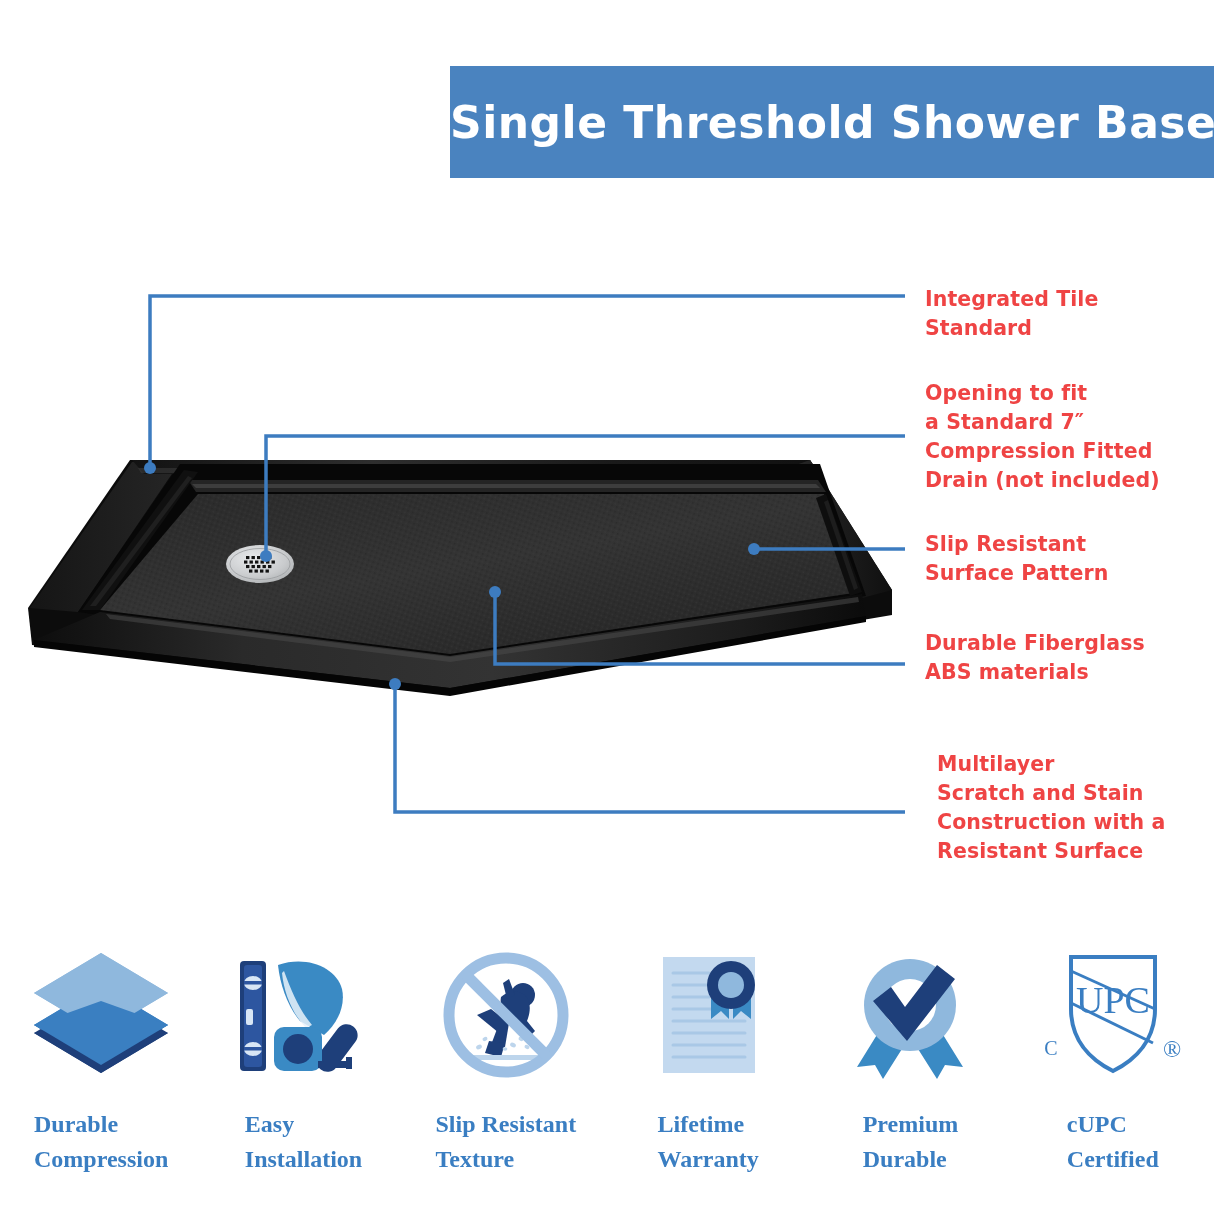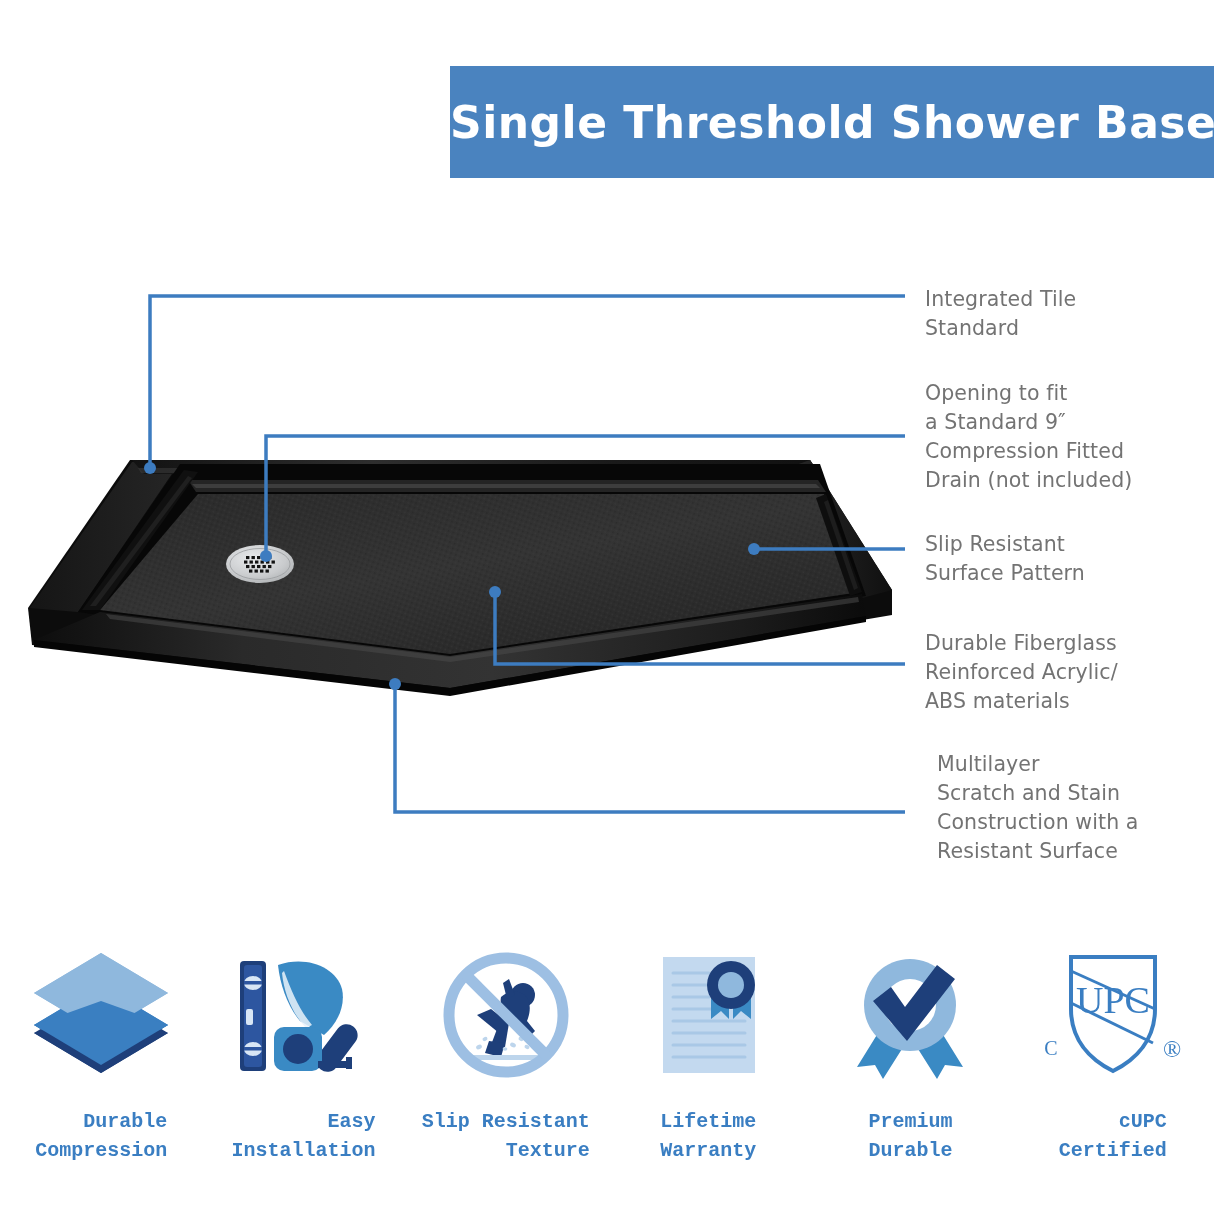--- a/index.html
+++ b/index.html
@@ -35,23 +35,23 @@
     font-size: 44px;
     font-weight: bold;
     letter-spacing: 0.5px;
     white-space: nowrap;
     font-family: "DejaVu Sans", sans-serif;
   }
 
   
   .callout {
     position: absolute;
-    color: #737373;
+    color: #ef4444;
     font-size: 20.5px;
-    font-weight: normal;
+    font-weight: bold;
     line-height: 1.42;
     font-family: "DejaVu Sans", sans-serif;
     letter-spacing: 0.1px;
   }
   .callout span { display: block; }
 
   
   #leaders {
     position: absolute;
     left: 0; top: 0;
@@ -84,26 +84,26 @@
     align-items: center;
   }
   .feature-icon {
     height: 140px;
     display: flex;
     align-items: center;
     justify-content: center;
   }
   .feature-label {
     margin-top: 22px;
-    text-align: right;
+    text-align: left;
     color: #3a7ec2;
-    font-size: 20px;
+    font-size: 24px;
     font-weight: bold;
     line-height: 1.45;
-    font-family: Liberation Mono, monospace;
+    font-family: Liberation Serif, serif;
   }
   .feature-label span { display: block; }
 </style>
 </head>
 <body>
 
 <div id="page">
 
   <div id="title-banner">
     <div id="title-text">Single Threshold Shower Base</div>
@@ -231,33 +231,32 @@
     </g>
   </svg>
 
   <div class="callout" style="left:925px; top:285px;">
     <span>Integrated Tile</span>
     <span>Standard</span>
   </div>
 
   <div class="callout" style="left:925px; top:379px;">
     <span>Opening to fit</span>
-    <span>a Standard 9″</span>
+    <span>a Standard 7″</span>
     <span>Compression Fitted</span>
     <span>Drain (not included)</span>
   </div>
 
   <div class="callout" style="left:925px; top:530px;">
     <span>Slip Resistant</span>
     <span>Surface Pattern</span>
   </div>
 
   <div class="callout" style="left:925px; top:629px;">
     <span>Durable Fiberglass</span>
-    <span>Reinforced Acrylic/</span>
     <span>ABS materials</span>
   </div>
 
   <div class="callout" style="left:925px; top:750px;margin-left:12px;">
     <span>Multilayer</span>
     <span>Scratch and Stain</span>
     <span>Construction with a</span>
     <span>Resistant Surface</span>
   </div>
 

